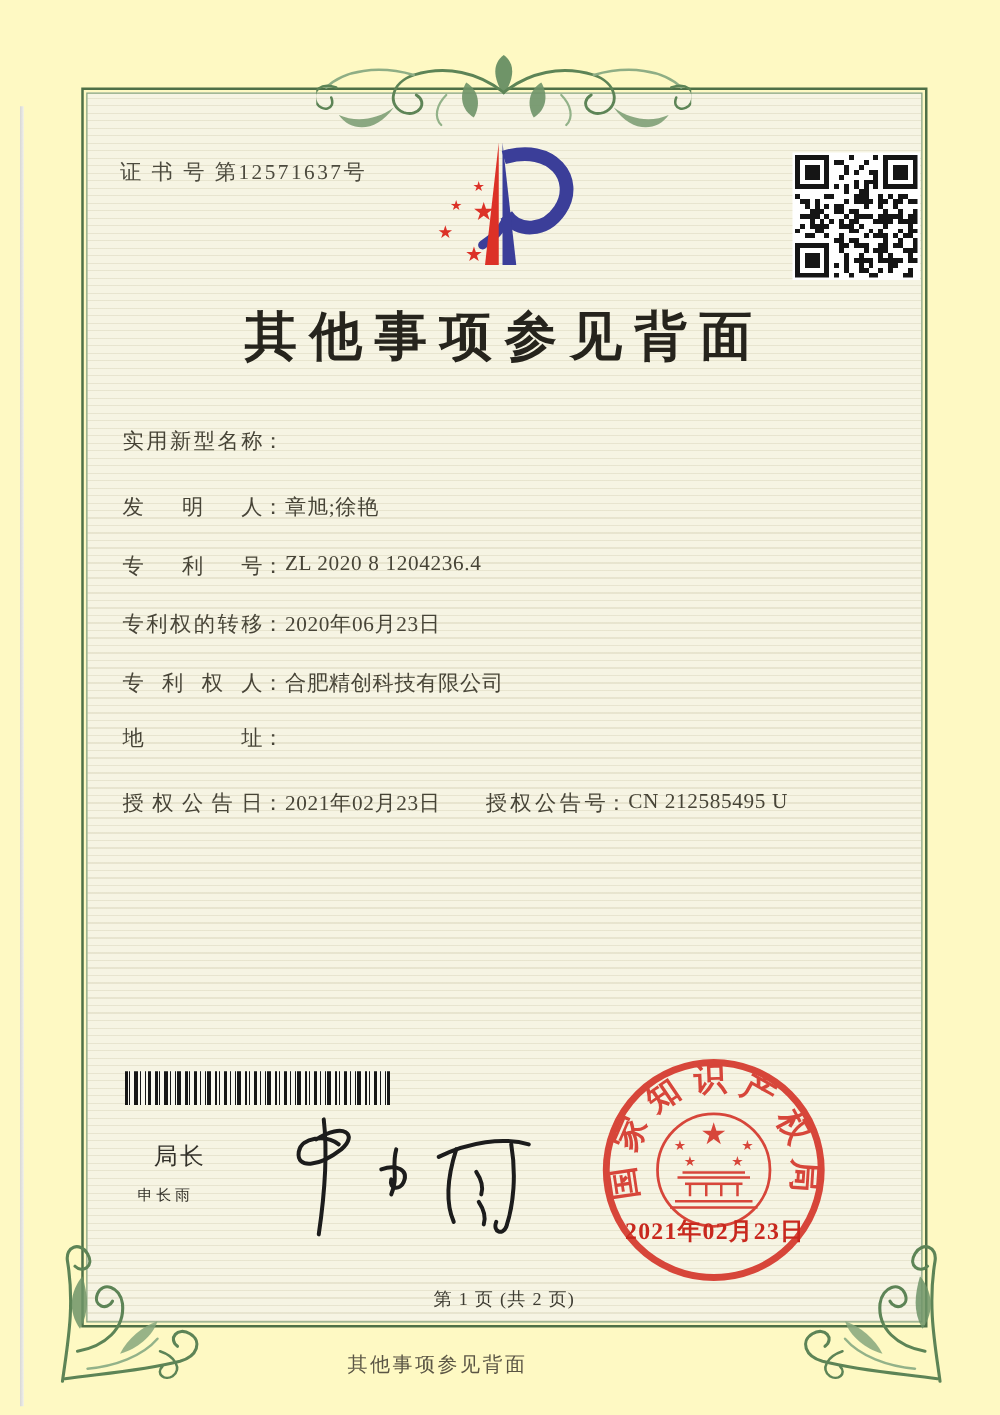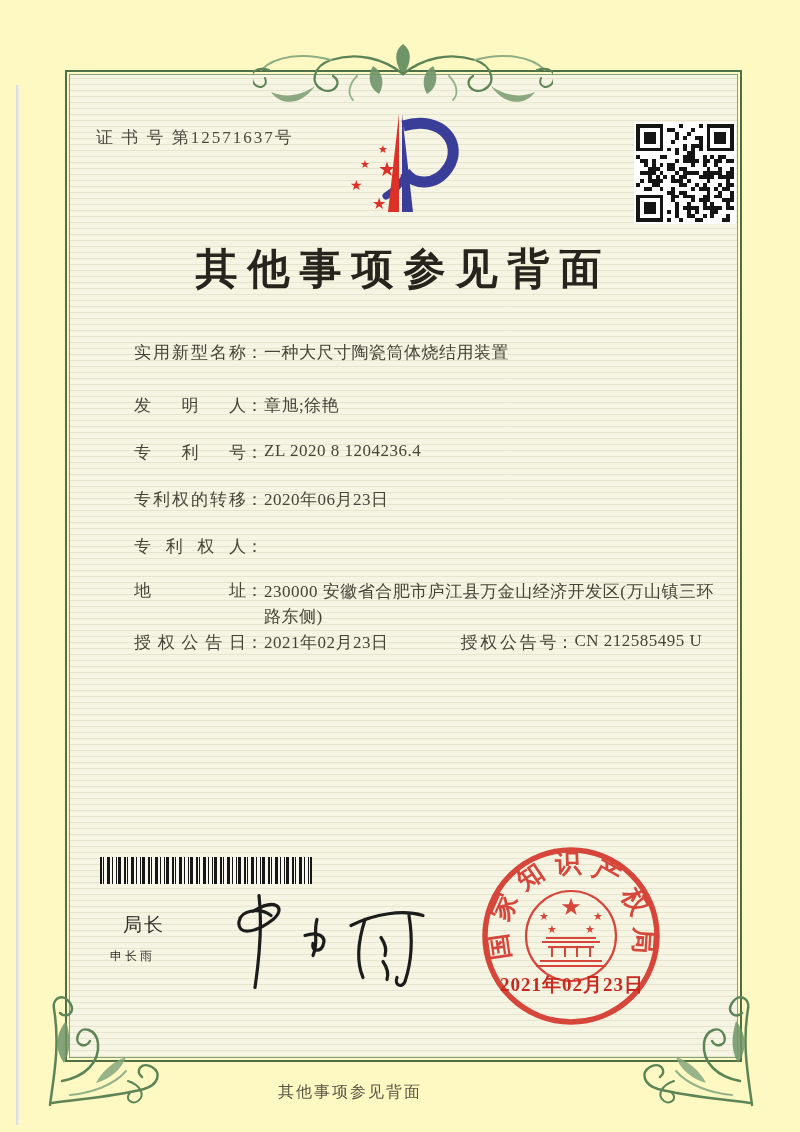--- a/index.html
+++ b/index.html
@@ -16,21 +16,21 @@
         background-image:repeating-linear-gradient(0deg,
           rgba(174,166,126,0.20) 0px, rgba(174,166,126,0.20) 1px,
           rgba(255,255,255,0) 1px, rgba(255,255,255,0) 6px);}
   .orn{position:absolute;pointer-events:none;}
   .cert-no{position:absolute;left:96px;top:126px;font-size:17px;letter-spacing:2px;color:#4c4a3e;}
   .logo{position:absolute;left:342px;top:110px;width:128px;height:115px;}
   .qr{position:absolute;left:634px;top:122px;width:102px;height:102px;background:#fff;padding:2px;box-sizing:border-box;}
   .title{position:absolute;left:65px;top:241px;width:677px;text-align:center;
         font-size:42px;font-weight:700;letter-spacing:10px;color:#26241d;}
   .field-row{position:absolute;left:98px;font-size:17px;color:#474437;display:flex;align-items:flex-start;}
-  .f-label{display:inline-block;width:112px;text-align:justify;text-align-last:justify;flex:none;margin-left:36px;}
+  .f-label{display:inline-block;width:112px;text-align:justify;text-align-last:justify;flex:none;}
   .f-colon{display:inline-block;width:18px;flex:none;}
   .f-value{letter-spacing:0.5px;}
   .f-value.wrap{width:458px;line-height:25px;}
   .grp2{display:flex;margin-left:36px;}
   .grp2 .f-label{width:96px;}
   .paras{position:absolute;left:97px;top:666px;width:613px;}
   .paras p{margin:0;text-indent:2em;font-size:15.5px;line-height:27.5px;color:#474334;text-align:justify;}
   .barcode{position:absolute;left:100px;top:857px;width:212px;height:27px;
         background:repeating-linear-gradient(90deg,
           #161616 0 2px,#f8f7ee 2px 3px,#161616 3px 4px,#f8f7ee 4px 7px,
@@ -313,45 +313,44 @@
         <rect x="22" y="24" width="1" height="1" fill="#151515"></rect>
         <rect x="23" y="24" width="1" height="1" fill="#151515"></rect>
       </svg>
   </div>
 
   <div class="title">其他事项参见背面</div>
 
   <div class="field-row" style="top:341px">
     <span class="f-label">实用新型名称</span>
       <span class="f-colon">：</span>
-      <span class="f-value">一种大尺寸陶瓷筒体烧结用装置</span>
   </div>
   <div class="field-row" style="top:394px">
     <span class="f-label">发明人</span>
       <span class="f-colon">：</span>
       <span class="f-value">章旭;徐艳</span>
   </div>
   <div class="field-row" style="top:441px">
     <span class="f-label">专利号</span>
       <span class="f-colon">：</span>
       <span class="f-value">ZL 2020 8 1204236.4</span>
   </div>
   <div class="field-row" style="top:488px">
     <span class="f-label">专利权的转移</span>
       <span class="f-colon">：</span>
       <span class="f-value">2020年06月23日</span>
   </div>
   <div class="field-row" style="top:535px">
     <span class="f-label">专利权人</span>
       <span class="f-colon">：</span>
+      <span class="f-value">合肥精创科技有限公司</span>
   </div>
   <div class="field-row" style="top:579px">
     <span class="f-label">地址</span>
       <span class="f-colon">：</span>
-      <span class="f-value wrap">230000 安徽省合肥市庐江县万金山经济开发区(万山镇三环路东侧)</span>
   </div>
   <div class="field-row" style="top:631px">
     <span class="f-label">授权公告日</span>
       <span class="f-colon">：</span>
       <span class="f-value">2021年02月23日</span>
     <span class="grp2">
       <span class="f-label">授权公告号</span>
         <span class="f-colon">：</span>
         <span class="f-value">CN 212585495 U</span>
     </span>
@@ -393,15 +392,16 @@
         <path d="M68,95 L118,95"></path>
         <path d="M70,104 L116,104"></path>
         <path d="M74,104 L74,114 M87,104 L87,114 M99,104 L99,114 M112,104 L112,114"></path>
         <path d="M62,118 L124,118"></path>
         <path d="M58,123 L128,123"></path>
       </g>
     </g>
   </svg>
   <div class="seal-date">2021年02月23日</div>
 
+  <div class="page-num">第 1 页 (共 2 页)</div>
   <div class="back-note">其他事项参见背面</div>
 
 </div>
 
 </body></html>

